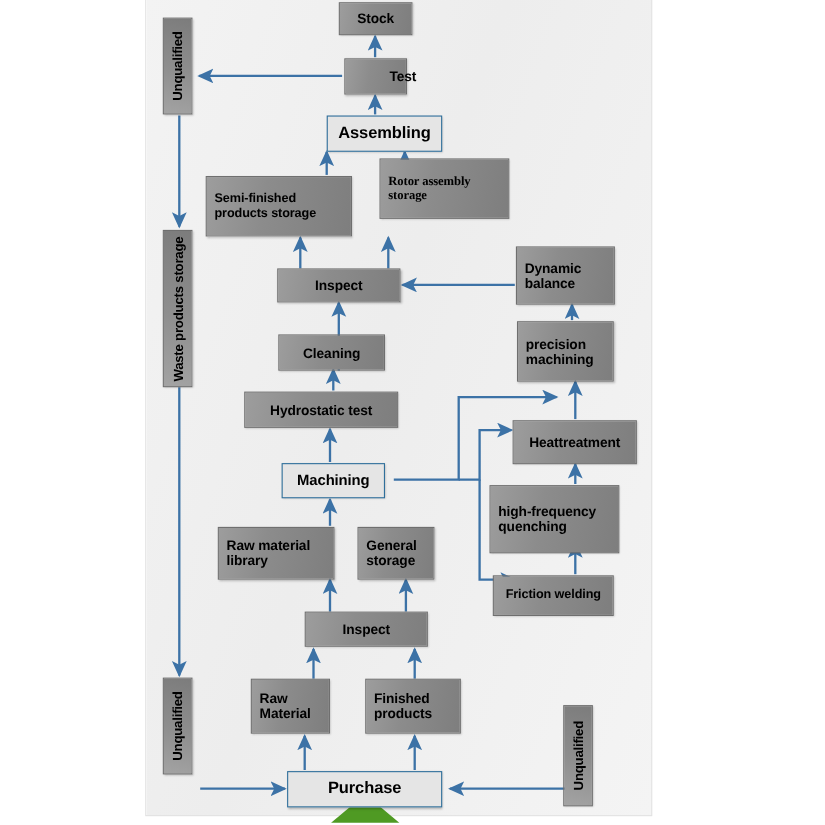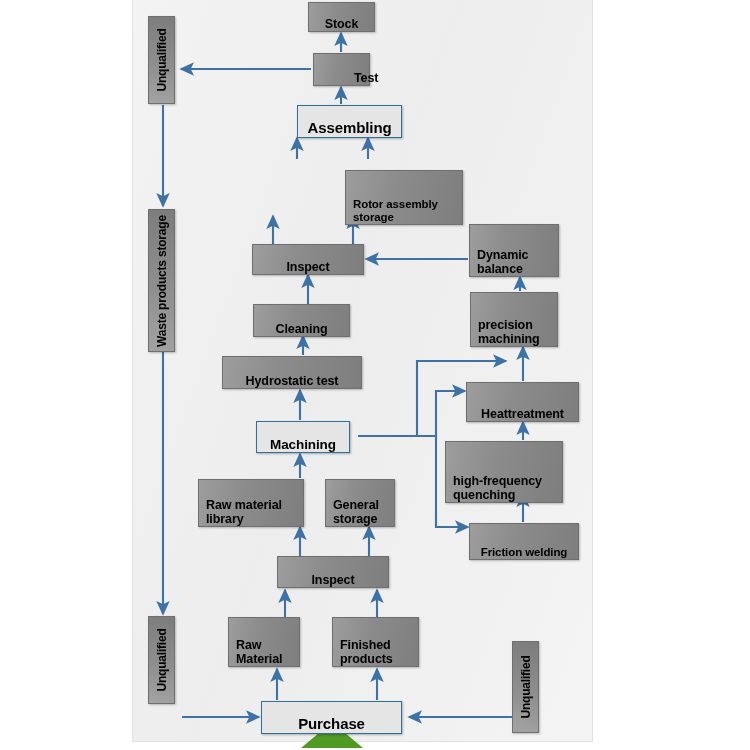--- a/index.html
+++ b/index.html
@@ -35,21 +35,21 @@
     left: 0;
     top: 0;
     width: 750px;
     height: 750px;
     pointer-events: none;
   }
   .node {
     position: absolute;
     box-sizing: border-box;
     display: flex;
-    align-items: flex-end;
+    align-items: center;
     border: 1px solid #6f6f6f;
     color: #000000;
     font-weight: bold;
     line-height: 1.12;
     letter-spacing: -0.1px;
     background: linear-gradient(100deg, #9d9d9d 0%, #8c8c8c 40%, #7e7e7e 100%);
     box-shadow: 1px 1px 2px rgba(0,0,0,0.25);
   }
   .node.center { justify-content: center; text-align: center; }
   .node.left   { justify-content: flex-start; text-align: left; padding-left: 7px; }
@@ -166,22 +166,28 @@
   </div>
 
   <div class="node center fs12" style="left:313px; top:53px; width:57px; height:33px;padding-left:40px;">
     <span class="txt">Test</span>
   </div>
 
   <div class="node center fs14 blue" style="left:297px; top:105px; width:105px; height:33px;">
     <span class="txt">Assembling</span>
   </div>
 
-
-  <div class="node left fs11" style="left:345px; top:170px; width:118px; height:55px;">
+  <div class="node left fs11" style="left:187px; top:160px; width:133px; height:55px;">
+    <span class="txt">
+      <span>Semi-finished</span><br>
+      <span>products storage</span>
+    </span>
+  </div>
+
+  <div class="node left fs11" style="left:345px; top:144px; width:118px; height:55px;font-family:Liberation Serif, serif;">
     <span class="txt">
       <span>Rotor assembly</span><br>
       <span>storage</span>
     </span>
   </div>
 
   <div class="node center fs12" style="left:252px; top:244px; width:112px; height:31px;">
     <span class="txt">Inspect</span>
   </div>
 
@@ -229,21 +235,21 @@
     </span>
   </div>
 
   <div class="node left fs12" style="left:325px; top:479px; width:70px; height:48px;">
     <span class="txt">
       <span>General</span><br>
       <span>storage</span>
     </span>
   </div>
 
-  <div class="node center fs11" style="left:469px; top:523px; width:110px; height:37px;">
+  <div class="node center fs11" style="left:448px; top:523px; width:110px; height:37px;">
     <span class="txt">Friction welding</span>
   </div>
 
   <div class="node center fs12" style="left:277px; top:556px; width:112px; height:32px;">
     <span class="txt">Inspect</span>
   </div>
 
   <div class="node left fs12" style="left:228px; top:617px; width:72px; height:50px;">
     <span class="txt">
       <span>Raw</span><br>

